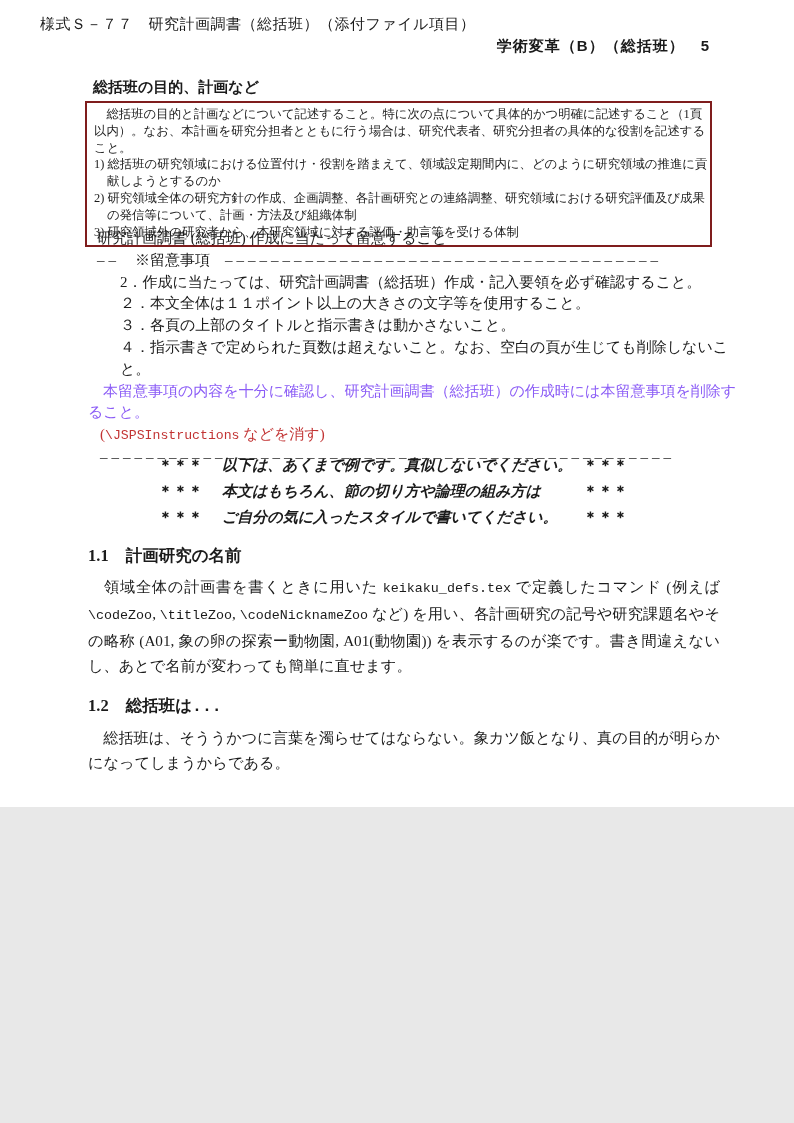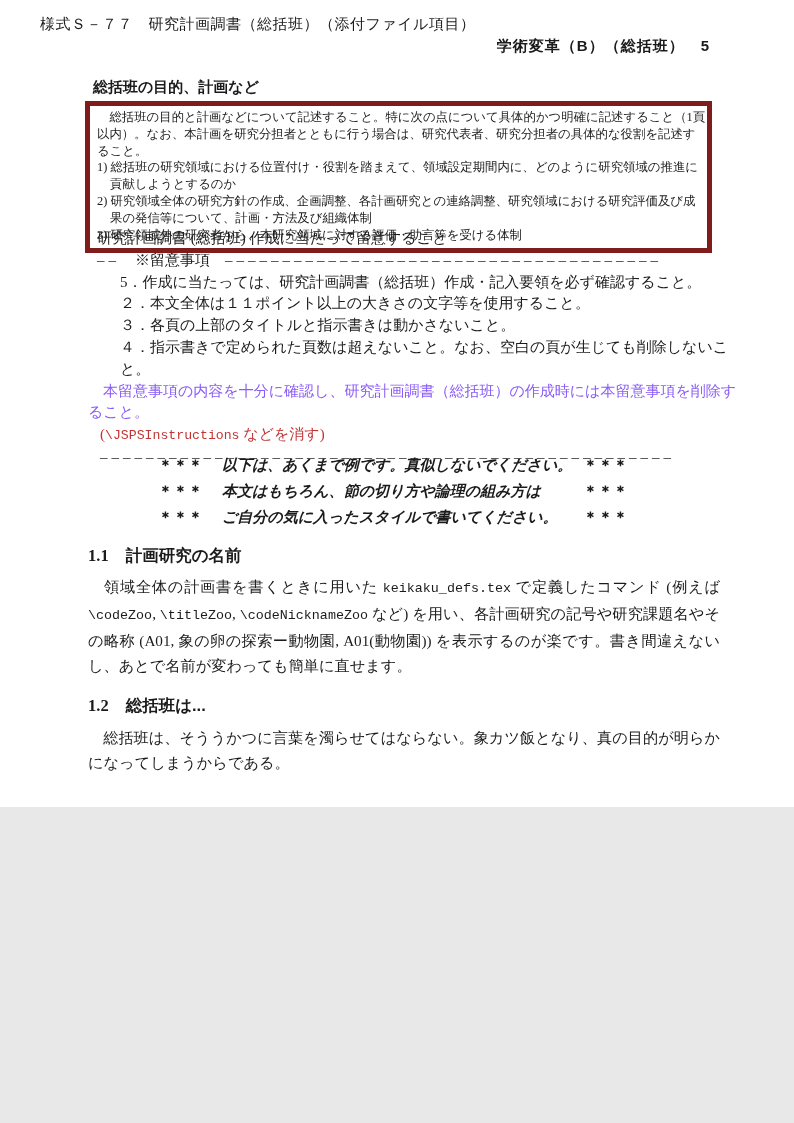--- a/index.html
+++ b/index.html
@@ -22,21 +22,21 @@
     font-family:"Liberation Sans", sans-serif;
     font-weight:bold; font-size:15px; letter-spacing:1px;
   }
   .sec-box-title {
     position:absolute; left:93px; top:78px;
     font-family:"Liberation Sans", sans-serif;
     font-weight:bold; font-size:15px;
   }
   .inst-box {
     position:absolute; left:85px; top:101px; width:627px;
-    border:5px solid #7f1d1d;
+    border:2px solid #7f1d1d;
     padding:3px 1px 5px 7px;
     font-size:12.4px; line-height:16.8px;
   }
   .inst-item { padding-left:13px; text-indent:-13px; }
   .notes {
     position:absolute; left:88px; top:228px; width:652px;
     font-size:15px; line-height:21.8px;
   }
   .notes .pad9  { padding-left:9px; }
   .notes .pad32 { padding-left:32px; }
@@ -49,21 +49,21 @@
     font-family:"Liberation Sans", sans-serif;
     font-weight:bold; font-size:15px; line-height:26px;
   }
   .banner-row { display:flex; }
   .banner-row .txt { margin-left:19px; margin-right:auto;font-style:italic; }
   .sec-heading {
     position:absolute; left:88px;
     font-size:16.5px; font-weight:bold;
   }
   .sec-heading .num { font-family:"Liberation Serif", serif; }
-  .sec-heading .ttl { font-family:Liberation Sans, sans-serif; margin-left:17px; }
+  .sec-heading .ttl { font-family:Liberation Mono, monospace; margin-left:17px; }
   .para {
     position:absolute; left:88px; width:632px;
     font-size:15.2px; line-height:25px;
     text-align:justify;
   }
 </style>
 </head>
 <body>
 
 <div class="page">
@@ -76,21 +76,21 @@
   <div class="inst-box">
     <div>　総括班の目的と計画などについて記述すること。特に次の点について具体的かつ明確に記述すること（1頁以内）。なお、本計画を研究分担者とともに行う場合は、研究代表者、研究分担者の具体的な役割を記述すること。</div>
     <div class="inst-item">1) 総括班の研究領域における位置付け・役割を踏まえて、領域設定期間内に、どのように研究領域の推進に貢献しようとするのか</div>
     <div class="inst-item">2) 研究領域全体の研究方針の作成、企画調整、各計画研究との連絡調整、研究領域における研究評価及び成果の発信等について、計画・方法及び組織体制</div>
     <div class="inst-item">3) 研究領域外の研究者から、本研究領域に対する評価・助言等を受ける体制</div>
   </div>
 
   <div class="notes">
     <div class="pad9">研究計画調書 (総括班) 作成に当たって留意すること</div>
     <div class="pad9"><span class="dashrun">––</span>　<span>※留意事項</span>　<span class="dashrun">––––––––––––––––––––––––––––––––––––––</span></div>
-    <div class="pad32">5．作成に当たっては、研究計画調書（総括班）作成・記入要領を必ず確認すること。</div>
+    <div class="pad32">2．作成に当たっては、研究計画調書（総括班）作成・記入要領を必ず確認すること。</div>
     <div class="pad32">２．本文全体は１１ポイント以上の大きさの文字等を使用すること。</div>
     <div class="pad32">３．各頁の上部のタイトルと指示書きは動かさないこと。</div>
     <div class="pad32">４．指示書きで定められた頁数は超えないこと。なお、空白の頁が生じても削除しないこと。</div>
     <div class="red" style="color: #8b5cf6;">　本留意事項の内容を十分に確認し、研究計画調書（総括班）の作成時には本留意事項を削除すること。</div>
     <div class="red pad12" style="color: rgb(194, 51, 51);"><span>(</span><span class="mono">\JSPSInstructions</span><span> などを消す)</span></div>
     <div class="pad12"><span class="dashrun">––––––––––––––––––––––––––––––––––––––––––––––––––</span></div>
   </div>
 
   <div class="banner">
     <div class="banner-row">

